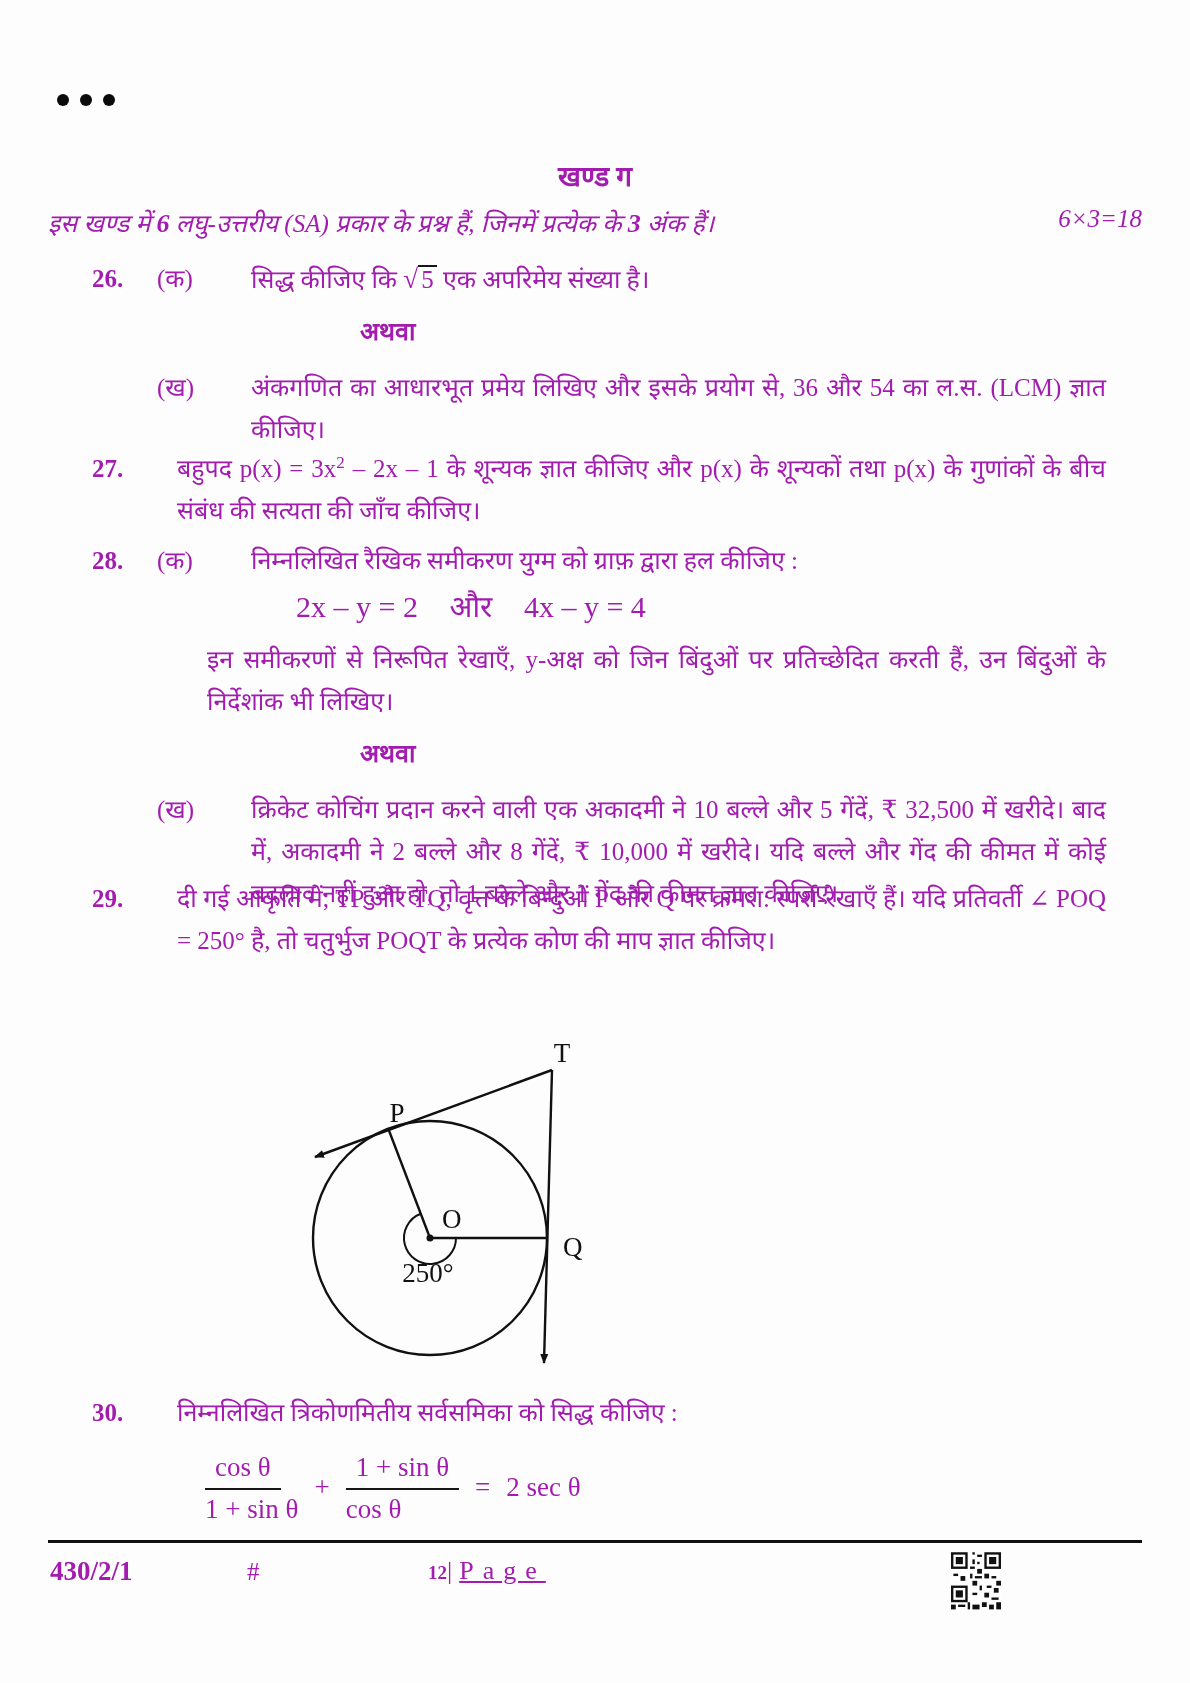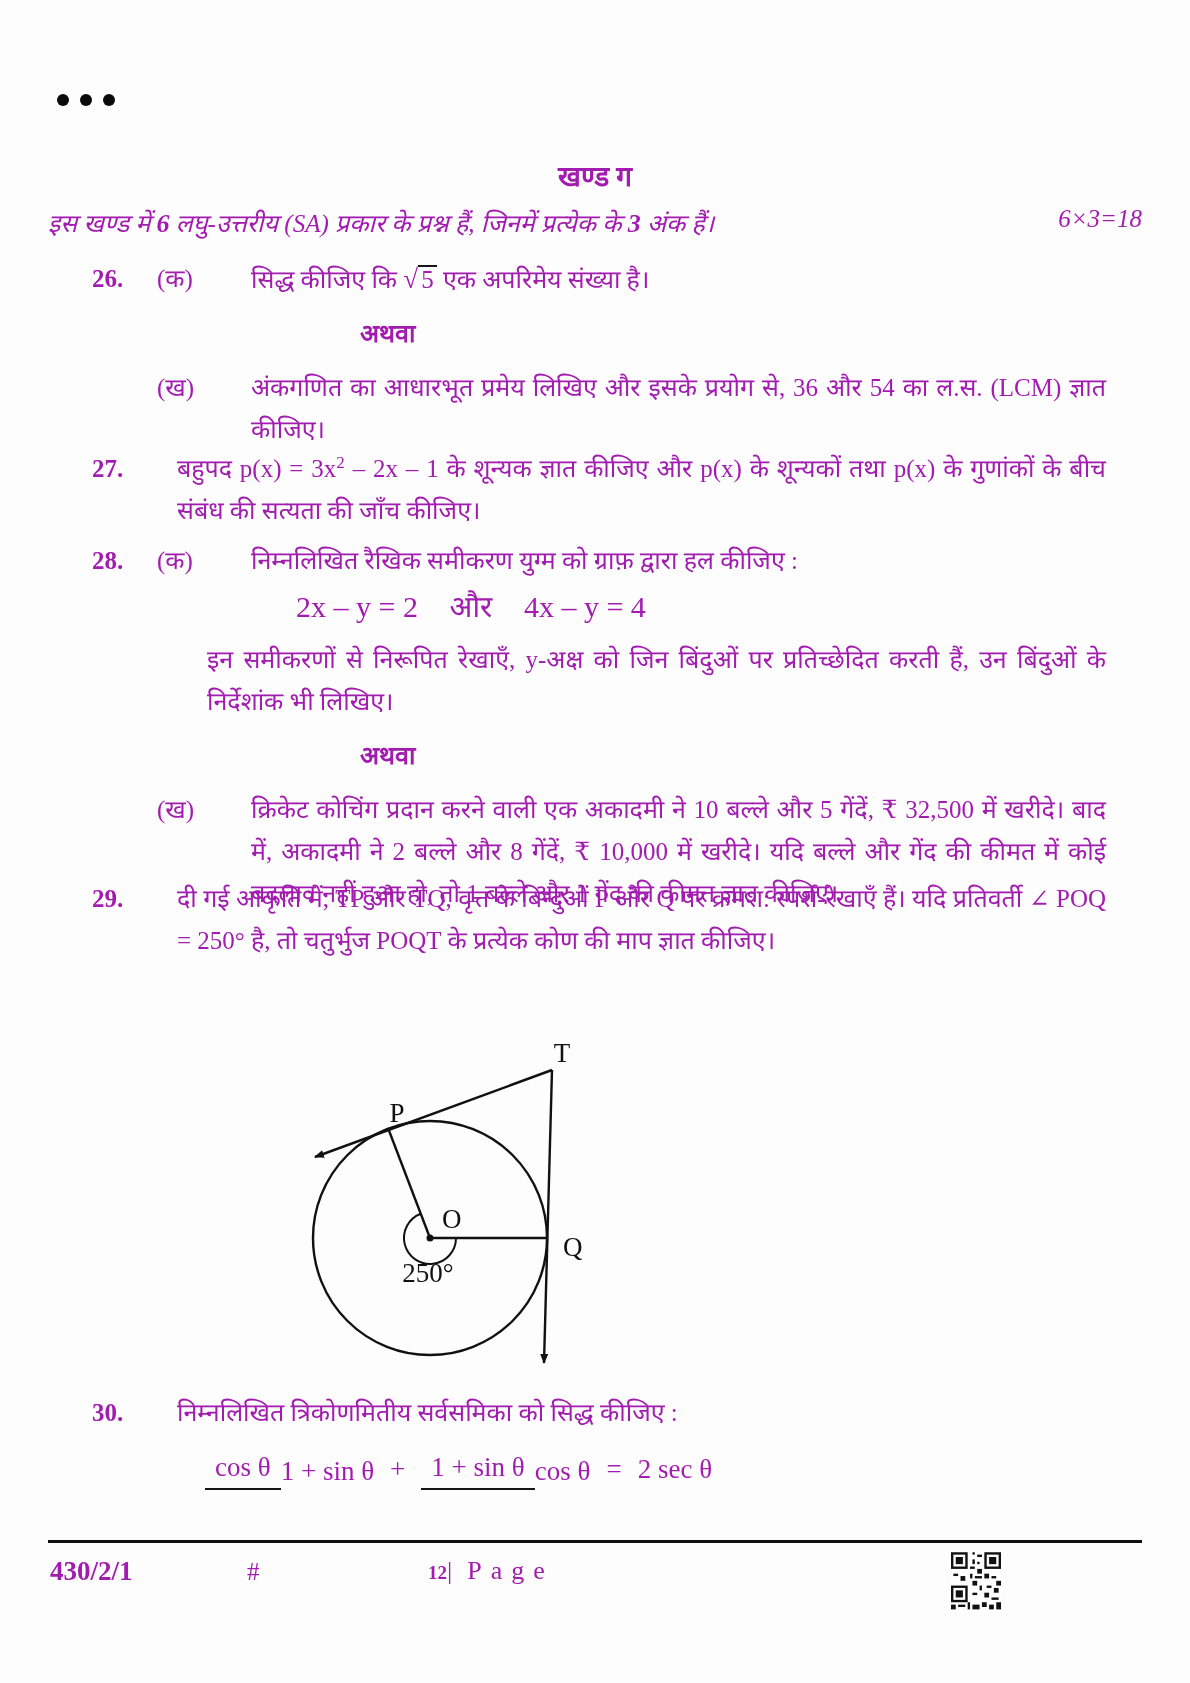--- a/index.html
+++ b/index.html
@@ -21,49 +21,49 @@
                  font-style:italic; font-size:25px; }
   .instruction b { font-size:26px; }
 
   .qblock { position:absolute; left:48px; width:1058px; font-size:25px; line-height:42px; }
   .qrow { display:flex; align-items:flex-start;margin-left:44px; }
   .qnum { width:65px; font-weight:bold; flex:0 0 65px; }
   .qpart { width:94px; flex:0 0 94px; }
   .qbody { flex:1; }
   .just { text-align:justify; }
   .nopart { padding-left:20px; }
-  .athava { font-weight:bold; margin-left:312px; margin-top:12px; }
+  .athava { font-weight:bold; margin-left:312px; margin-top:12px;font-family:Liberation Mono, monospace; }
   .mt12 { margin-top:12px; }
 
   
   .rad { font-size:27px; }
   .radicand { border-top:2px solid #161616; padding:0 3px; line-height:1.05; display:inline-block; }
 
   sup { font-size:17px; vertical-align:super; line-height:0; }
 
   .eqline { margin-left:248px; margin-top:4px; font-size:30px; }
   .eq-conj { margin:0 24px; }
 
   
   .figure-svg { position:absolute; left:276px; top:972px; }
   .figure-svg text { font-family:"Liberation Serif","DejaVu Serif",serif; font-size:27px; fill:#111; }
 
   
   .formula { display:flex; align-items:center; gap:16px; margin:16px 0 0 157px; font-size:27px; line-height:1.25; }
-  .frac { display:inline-flex; flex-direction:row; align-items:center; }
+  .frac { display:inline-flex; flex-direction:column; align-items:flex-start; }
   .frac .num { border-bottom:2.5px solid #161616; padding:1px 10px 3px; }
   .frac .den { padding-top:3px; }
 
   
   .footer-rule { position:absolute; left:48px; top:1540px; width:1094px; height:3px; background:#111; }
   .f-code { position:absolute; left:50px; top:1556px; font-weight:bold; font-size:27px; }
   .f-hash { position:absolute; left:247px; top:1558px; font-size:25px; }
   .f-page { position:absolute; left:428px; top:1556px; font-size:26px; }
   .f-page .num { font-weight:bold; font-size:19px; }
-  .f-page .word { letter-spacing:9px; margin-left:15px; }
+  .f-page .word { letter-spacing:9px; margin-left:7px;text-decoration:underline; }
   .qr { position:absolute; left:951px; top:1552px; }
 </style>
 </head>
 <body>
 
 <div class="page">
 
   <div class="dots">
     <span class="dot"></span>
     <span class="dot"></span>

